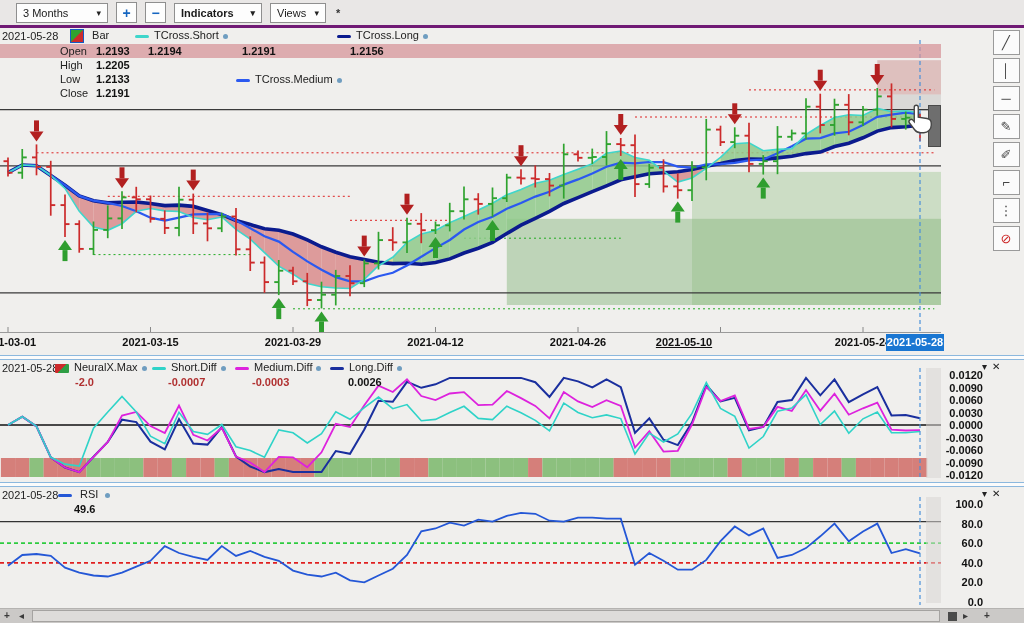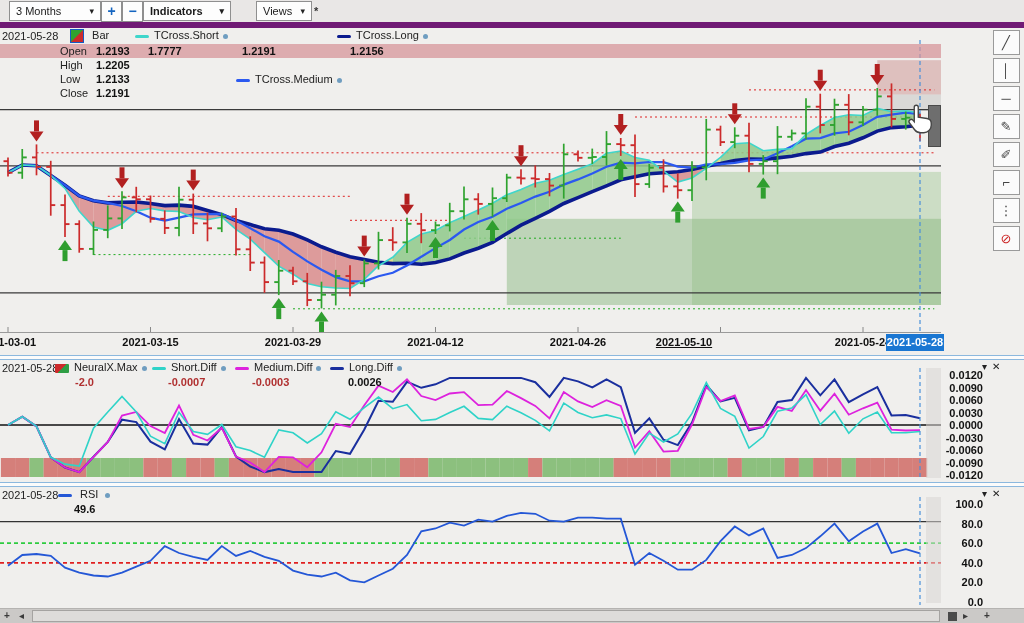--- a/index.html
+++ b/index.html
@@ -1,19 +1,19 @@
 <!DOCTYPE html>
 <html><head>
 <meta charset="utf-8">
 <style>
   html,body{margin:0;padding:0;background:#e9e7e6;width:1024px;height:623px;overflow:hidden;
     font-family:"Liberation Sans",sans-serif;}
   .app{position:relative;width:1024px;height:623px;font-size:11px;color:#1a1a1a;box-sizing:border-box;}
-  .toolbar{height:28px;display:flex;align-items:center;gap:0;padding:0 9px;background:#e9e7e6;
-    border-bottom:6px solid #701a75;box-sizing:border-box;}
+  .toolbar{height:28px;display:flex;align-items:center;gap:8px;padding:0 16px;background:#e9e7e6;
+    border-bottom:3px solid #701a75;box-sizing:border-box;}
   .box{background:#fdfdfd;border:1px solid #8f8f8f;height:20px;display:flex;align-items:center;
     padding:0 6px;box-sizing:border-box;}
   .select{width:92px;justify-content:space-between;}
   .btn-sq{width:21px;height:21px;justify-content:center;font-weight:bold;color:#1565c0;font-size:14px;padding:0;}
   .title-box{margin:0 auto;height:22px;font-size:13px;color:#222;padding:0 10px;}
   .arrow{font-size:9px;color:#222;margin-left:6px;}
   .star{color:#333;font-weight:bold;margin-left:2px;}
   .panel{position:relative;background:#f0efed;overflow:hidden;}
   .p-main{height:327px;}
   .p-mid{height:122px;}
@@ -60,21 +60,21 @@
     <div class="box select">
       <span>3 Months</span>
       <span class="arrow">▾</span>
     </div>
     <div class="box btn-sq">+</div>
     <div class="box btn-sq">−</div>
     <div class="box" style="width:88px;justify-content:space-between;font-weight:bold;">
       <span>Indicators</span>
       <span class="arrow">▾</span>
     </div>
-    <div class="box" style="width:56px;justify-content:space-between;margin-left:25px;">
+    <div class="box" style="width:56px;justify-content:space-between;">
       <span>Views</span>
       <span class="arrow">▾</span>
     </div>
     <span class="star">*</span>
   </div>
 
   <div class="panel p-main" id="panel-main">
     <svg id="svg-main" width="1024" height="327">
         <defs>
           <clipPath id="cpm">
@@ -406,21 +406,21 @@
         <line x1="863" y1="299" x2="863" y2="304" stroke="#888" stroke-width="1"></line>
       </svg>
     <div class="pinkrow"></div>
     <div class="leg" style="left:2px;top:2px;">2021-05-28</div>
     <div class="leg" style="left:70px;top:1px;">
       <span class="baricon"></span>
       <span>Bar</span>
     </div>
     <div id="main-legend">
         <div class="leg" style="left: 135px; top: 1px;"><span class="dash" style="background:#3fd6cb"></span><span>TCross.Short</span><span class="dot"></span></div>
-        <div class="leg val" style="left: 148px; top: 17px;">1.7777</div>
+        <div class="leg val" style="left: 148px; top: 17px;">1.2194</div>
         <div class="leg" style="left: 236px; top: 1px; margin-top: 44px;"><span class="dash" style="background:#2b59f0"></span><span>TCross.Medium</span><span class="dot"></span></div>
         <div class="leg val" style="left: 242px; top: 17px;">1.2191</div>
         <div class="leg" style="left: 337px; top: 1px;"><span class="dash" style="background:#0b1b8e"></span><span>TCross.Long</span><span class="dot"></span></div>
         <div class="leg val" style="left: 350px; top: 17px;">1.2156</div>
       </div>
     <div id="main-ohlc">
         <div class="leg" style="left: 60px; top: 17px;">Open</div>
         <div class="leg val" style="left: 96px; top: 17px;">1.2193</div>
         <div class="leg" style="left: 60px; top: 31px;">High</div>
         <div class="leg val" style="left: 96px; top: 31px;">1.2205</div>

